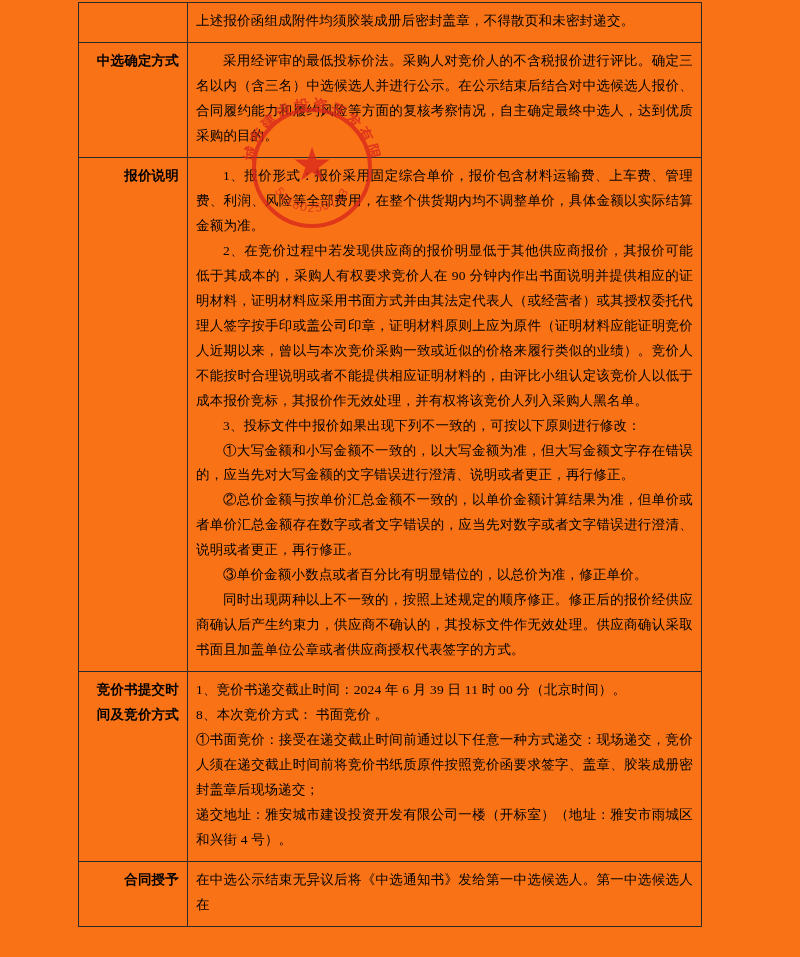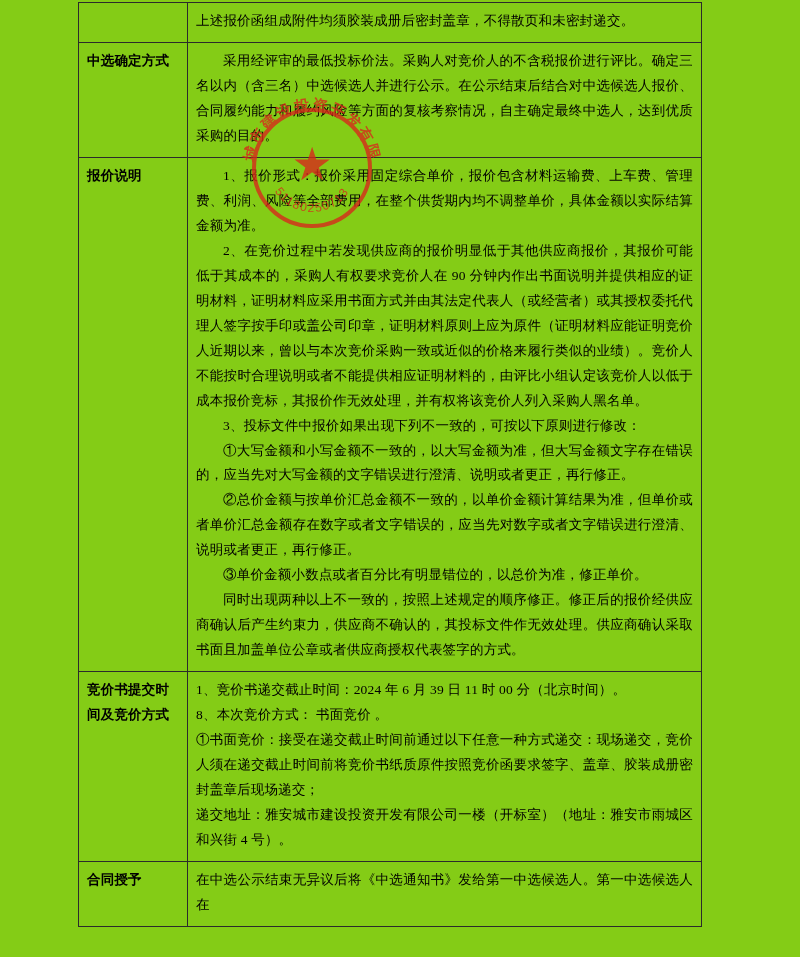--- a/index.html
+++ b/index.html
@@ -12,41 +12,41 @@
     height: 957px;
     font-family: "Liberation Serif", "DejaVu Serif", serif;
     color: #000000;
     position: relative;
     overflow: hidden;
   }
   .page {
     position: relative;
     width: 800px;
     height: 957px;
-    background: #84cc16;
+    background: #f97316;
   }
   table.doc {
     position: absolute;
     left: 78px;
     top: 2px;
     width: 624px;
     border-collapse: collapse;
     table-layout: fixed;
   }
   table.doc td {
     border: 1px solid #2b2b2b;
     vertical-align: top;
     padding: 6px 8px 8px 8px;
     font-size: 13.5px;
     line-height: 1.85;
     letter-spacing: 0.2px;
   }
   td.label {
     width: 92px;
-    text-align: left;
+    text-align: right;
     font-weight: bold;
     vertical-align: middle;
     letter-spacing: 1px;
     padding: 6px 2px;
   }
   td.label .lab-line { display: block; }
   td.body { text-align: justify; }
   p.pp {
     margin: 0 0 0 0;
     text-indent: 2em;

